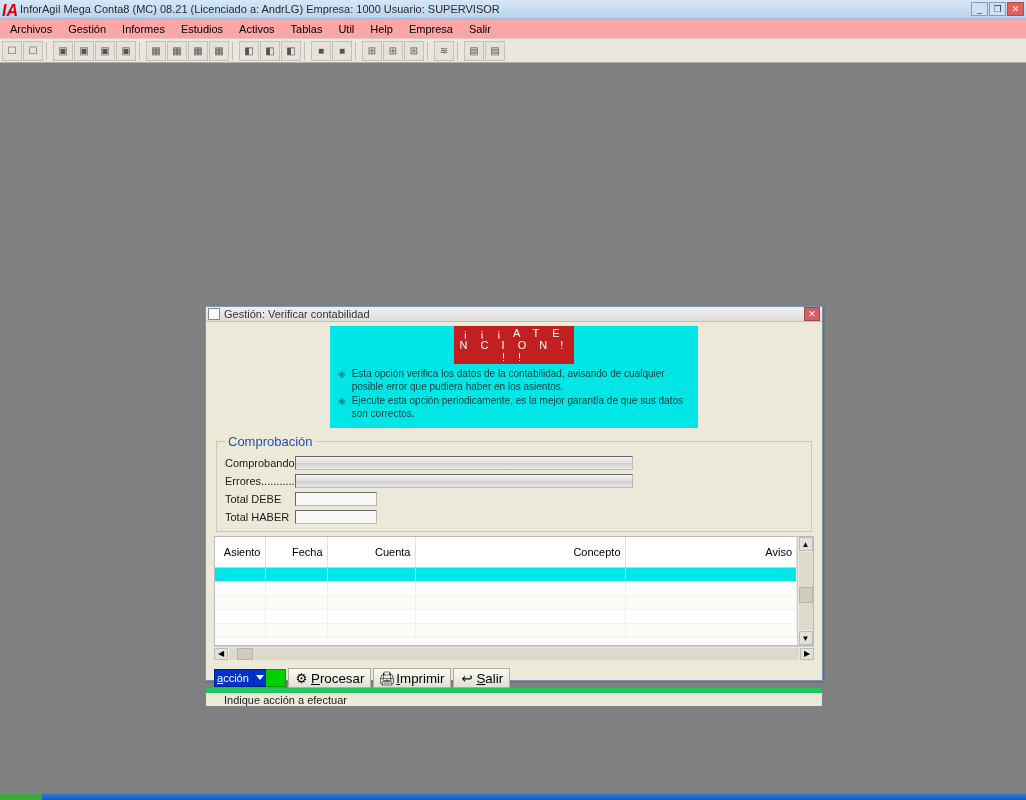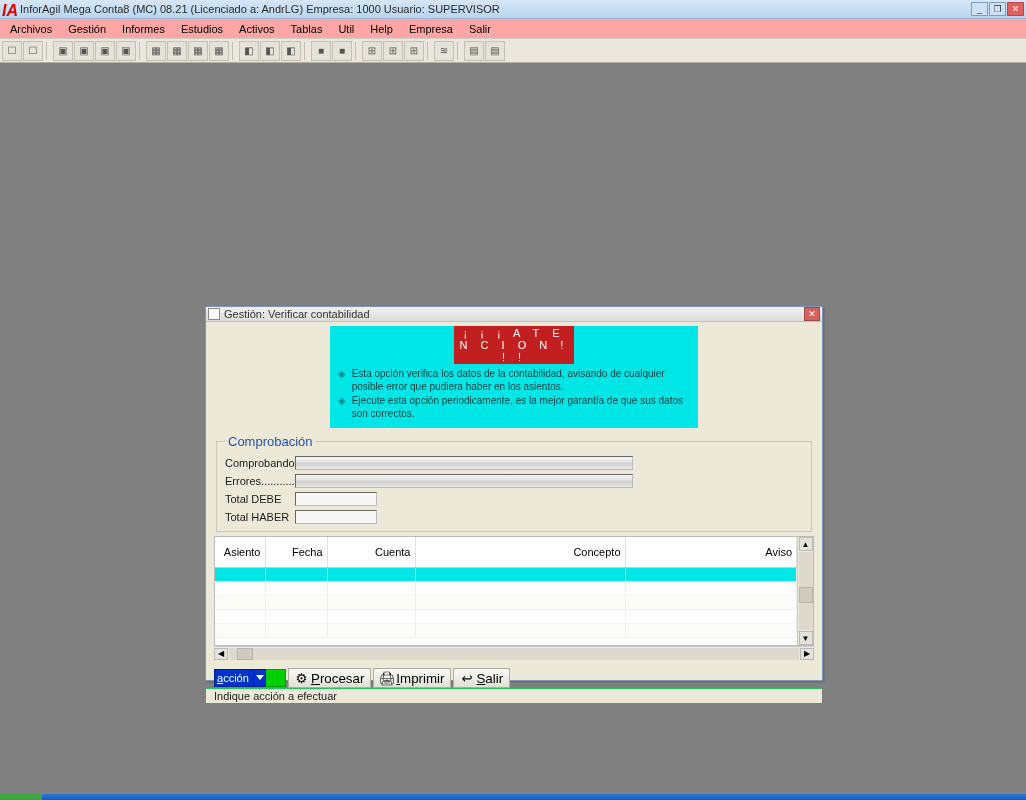--- a/index.html
+++ b/index.html
@@ -247,23 +247,23 @@
     background: linear-gradient(to bottom, #fafaf7, #e2dfd3);
     border: 1px solid #b0ad9f;
     display: flex; align-items: center; gap: 3px;
     cursor: default; color: #000;
   }
   .but .ic { width: 13px; height: 13px; display: inline-flex; align-items: center; justify-content: center; }
   .but .lbl u { text-decoration: underline; }
 
   .status-bar {
     height: 18px;
-    border-top: 1px solid #22c55e;
+    border-top: 5px solid #22c55e;
     background: #ece9d8;
-    padding: 1px 8px;
+    padding: 1px 18px;
     font-size: 11px;
     color: #222;
   }
 
   
   .taskbar {
     position: absolute; left: 0; right: 0; bottom: 0; height: 6px;
     background: linear-gradient(to bottom, #2a7be0, #1858b8);
   }
   .taskbar .start { position: absolute; left:0; top:0; bottom:0; width: 42px; background: #3ea63e; }

